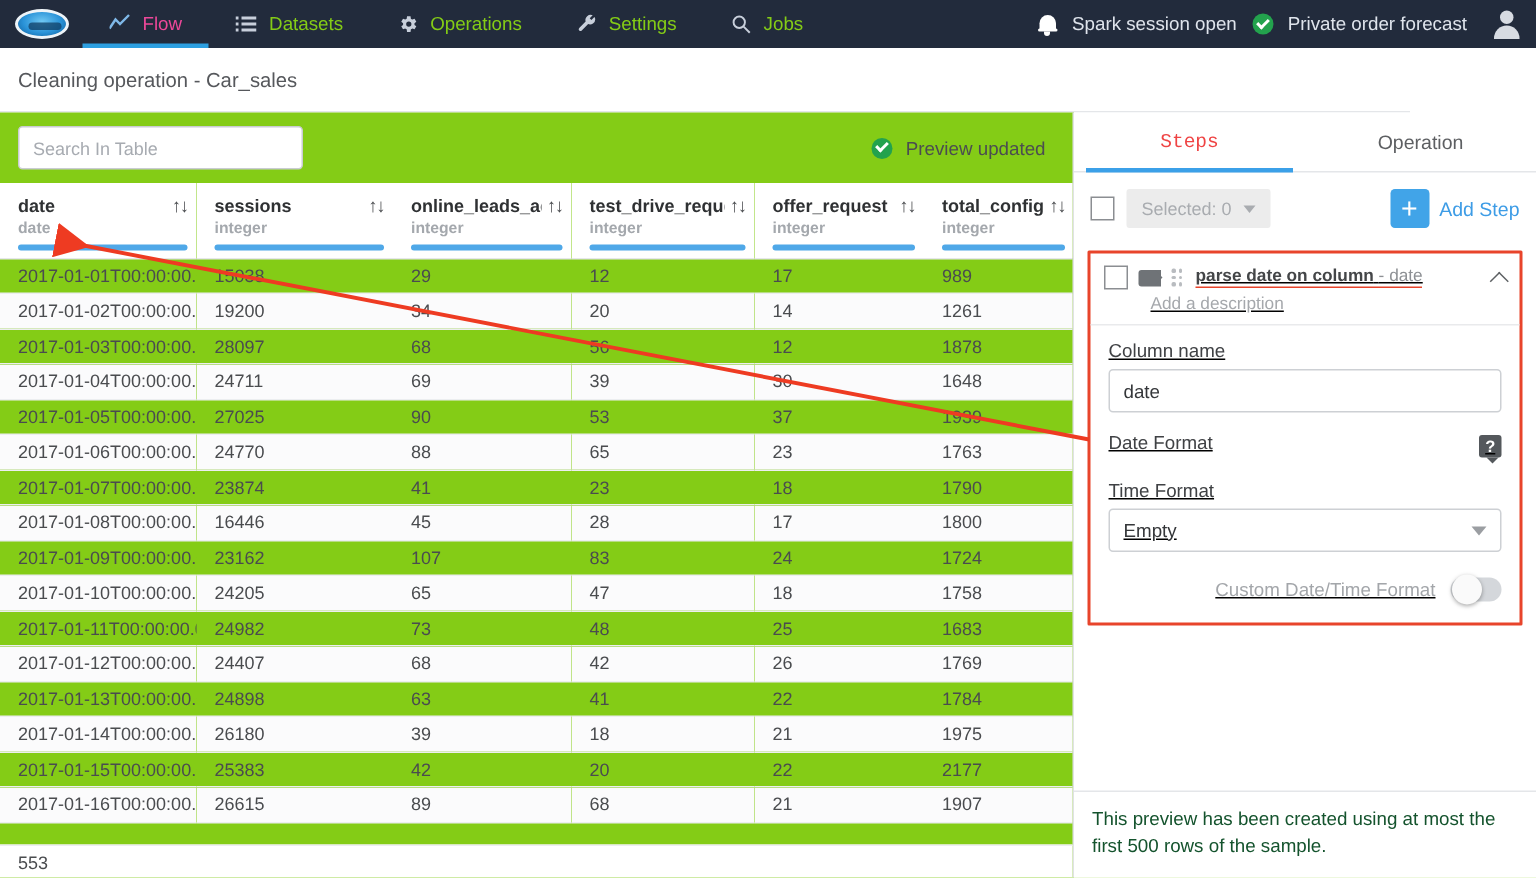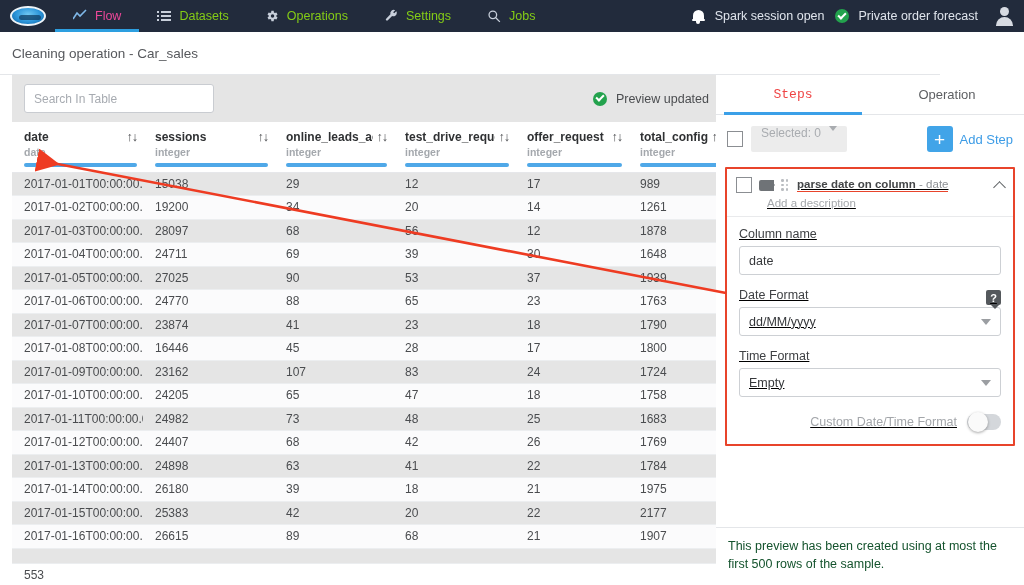--- a/index.html
+++ b/index.html
@@ -82,21 +82,21 @@
   .toolbar-right { margin-left:auto; display:flex; align-items:center; gap:9px; padding-right:12px; }
   .btn { border:none; border-radius:3px; color:#fff; font-size:12.5px;
          padding:0 14px; height:27px; cursor:pointer; font-family:inherit; }
   .btn-update { background:#47a7ea; }
   .btn-run { background:#2a7d28; }
   .btn-delete { background:#e8574a; }
   .chart-icon { width:22px; height:16px; display:block; }
 
   
   .leftpane {
-    position:absolute; left:12px; top:75px; width:716px; height:510px; background:#e5e5e5;
+    position:absolute; left:0; top:75px; width:716px; height:510px; background:#84cc16;
     border-right:1px solid #e0e2e5; overflow:hidden;
   }
   .searchrow { height:47px; display:flex; align-items:center; padding:0 12px; }
   .search-input {
     width:190px; height:29px; border:1px solid #c9ccd1; border-radius:3px;
     padding:0 9px; font-size:12px; color:#3b3d40; font-family:inherit; background:#fff;
   }
   .search-input::placeholder { color:#a7abb1; }
   .preview-status { margin-left:auto; display:flex; align-items:center; gap:9px;
                     font-size:12.5px; color:#4b4d50; padding-right:6px; }
@@ -132,21 +132,21 @@
   .tabs { display:flex; height:40px; border-bottom:1px solid #e4e6e9; }
   .tab { flex:1; display:flex; align-items:center; justify-content:center;
          font-size:13px; color:#5d5f62; cursor:pointer; position:relative; }
   .tab.active { color:#ef4444;font-family:Liberation Mono, monospace; }
   .tab.active::after{ content:""; position:absolute; left:8px; right:8px; bottom:-1px;
                       height:3px; background:#3ba0e8; }
   .steprow { height:48px; display:flex; align-items:center; padding:0 11px; gap:8px; }
   .chk { width:16px; height:16px; border:1.5px solid #8b8e92; background:#fff; flex:none; cursor:pointer; }
   .selected-pill {
     background:#ececec; color:#a9acb0; font-size:12px; height:26px;
-    display:flex; align-items:flex-start; gap:8px; padding:0 10px; border-radius:2px; cursor:pointer;
+    display:flex; align-items:center; gap:8px; padding:0 10px; border-radius:2px; cursor:pointer;
   }
   .caret-d { width:0;height:0;border-left:4px solid transparent;border-right:4px solid transparent;
              border-top:5px solid #a9acb0; }
   .addstep { margin-left:auto; display:flex; align-items:center; gap:7px; cursor:pointer; }
   .plusbox { width:26px; height:26px; background:#41a4e8; color:#fff; border-radius:3px;
              display:flex; align-items:center; justify-content:center; font-size:19px; line-height:1; }
   .addstep-label { color:#3d9ce6; font-size:13px; }
 
   
   .stepcard {
@@ -549,24 +549,20 @@
       <div class="stepcard-body">
         <div class="field-label">Column name</div>
         <input class="textinput" type="text" value="date" style="">
 
         <div class="spacer12"></div>
 
         <div class="field-label-row">
           <span class="field-label">Date Format</span>
           <span class="helpbox">?</span>
         </div>
-        <div class="selectbox">
-          <span>dd/MM/yyyy</span>
-          <span class="caret"></span>
-        </div>
 
         <div class="spacer12"></div>
 
         <div class="field-label">Time Format</div>
         <div class="selectbox">
           <span>Empty</span>
           <span class="caret"></span>
         </div>
 
         <div class="toggle-row">

